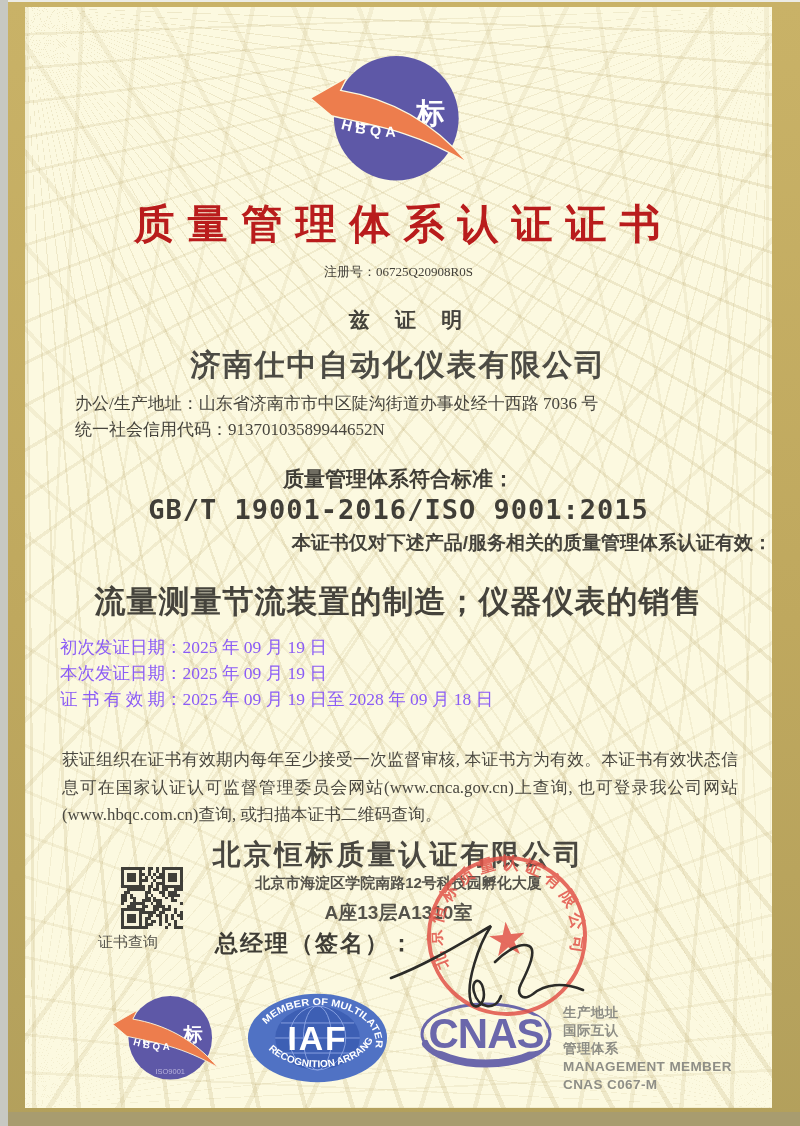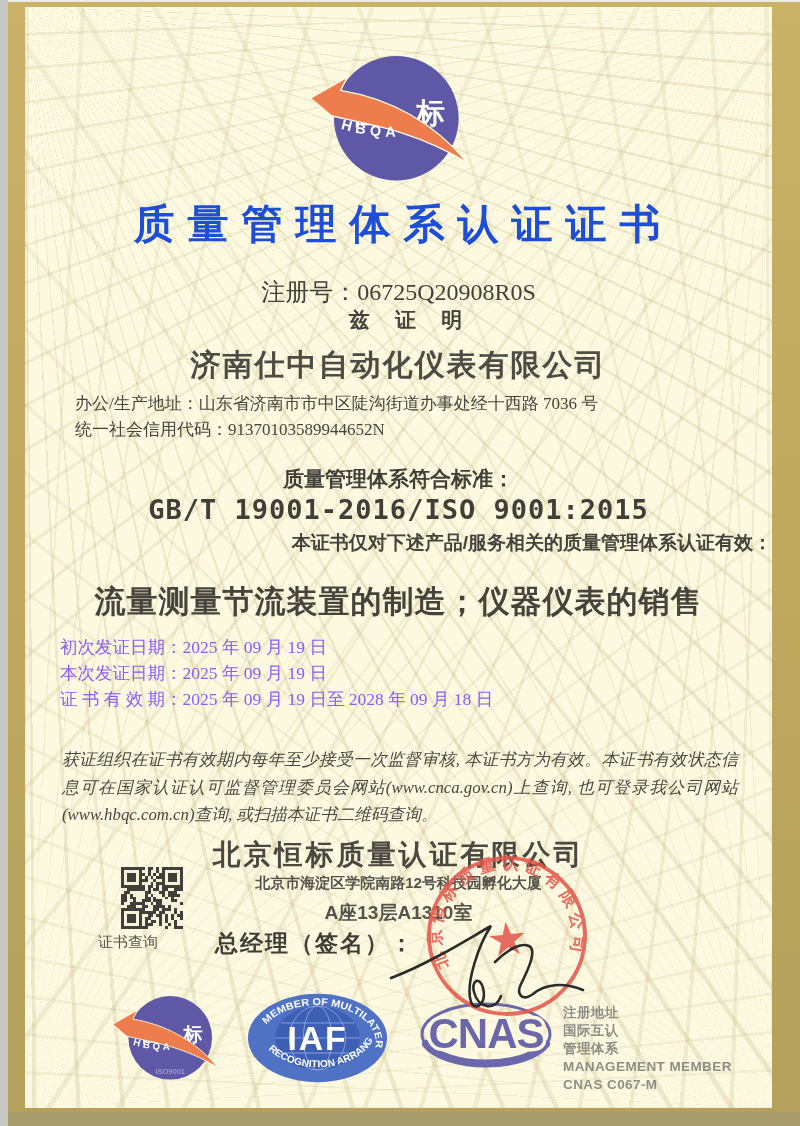--- a/index.html
+++ b/index.html
@@ -14,31 +14,31 @@
   .rays{position:absolute;inset:0;pointer-events:none;
     background:
       repeating-conic-gradient(from 0deg at 0% 0%,rgba(183,164,104,.20) 0deg .22deg,transparent .22deg 2.3deg),
       repeating-conic-gradient(from 0deg at 100% 0%,rgba(183,164,104,.16) 0deg .22deg,transparent .22deg 2.6deg),
       repeating-conic-gradient(from 0deg at 0% 100%,rgba(183,164,104,.13) 0deg .22deg,transparent .22deg 2.9deg),
       repeating-conic-gradient(from 0deg at 100% 100%,rgba(183,164,104,.13) 0deg .22deg,transparent .22deg 2.9deg);}
   .abs{position:absolute;}
   .ctr{left:0;width:747px;text-align:center;}
   .sans{font-family:"Liberation Sans","DejaVu Sans",sans-serif;}
   .mono{font-family:"DejaVu Sans Mono",monospace;}
-  .title{top:190px;font-size:41px;font-weight:bold;letter-spacing:13px;padding-left:10px;box-sizing:border-box;color:#1d4ed8;}
-  .reg-line{top:269px;font-size:24px;color:#434039;}
+  .title{top:190px;font-size:41px;font-weight:bold;letter-spacing:13px;padding-left:10px;box-sizing:border-box;color:#b91c1c;}
+  .reg-line{top:256px;font-size:13px;color:#434039;}
   .certify{top:299px;font-size:21px;font-weight:bold;letter-spacing:10px;padding-left:24px;box-sizing:border-box;color:#45433c;}
   .company{top:338px;font-size:30px;font-weight:bold;letter-spacing:2px;color:#4c4b44;}
   .addr-block{top:384px;left:50px;font-size:17px;line-height:26px;color:#46443d;}
   .std-heading{top:458px;font-size:21px;font-weight:bold;color:#403e37;}
   .gbt{top:487px;font-size:27px;font-weight:bold;letter-spacing:1px;color:#403e37;}
   .validity-note{top:523px;font-size:19px;font-weight:bold;color:#44423b;text-align:right;}
   .scope{top:574px;font-size:31px;font-weight:bold;letter-spacing:1px;color:#45433c;}
   .dates{top:627px;left:35px;font-size:17.5px;line-height:26px;color:#8b5cf6;}
-  .para{top:739px;left:37px;width:676px;font-size:16.8px;line-height:27.5px;text-align:justify;color:#4a4840;font-style:italic;}
+  .para{top:739px;left:37px;width:676px;font-size:16.8px;line-height:27.5px;text-align:justify;color:#4a4840;}
   .issuer{top:829px;font-size:28px;font-weight:bold;letter-spacing:3px;color:#4a4841;}
   .issuer-addr1{top:867px;font-size:15px;font-weight:bold;color:#55534b;}
   .issuer-addr2{top:893px;font-size:19px;font-weight:bold;color:#55534b;}
   .sign-row{top:921px;left:190px;font-size:23px;font-weight:bold;letter-spacing:2px;color:#3f3d36;z-index:0;}
   .qr{left:96px;top:860px;width:62px;height:62px;display:grid;grid-template-columns:repeat(21,1fr);grid-template-rows:repeat(21,1fr);background:#f7f3db;}
   .qr i{display:block;}
   .qr i.on{background:#403f39;}
   .qr-caption{left:73px;top:926px;width:108px;text-align:left;font-size:15px;color:#56544c;}
   .seal{left:398px;top:845px;width:168px;height:168px;opacity:.85;z-index:1;transform:rotate(-6deg);}
   .sig{left:358px;top:893px;width:215px;height:118px;z-index:2;}
@@ -593,20 +593,20 @@
       <text x="75" y="61" text-anchor="middle" font-size="36" font-weight="bold" fill="#ffffff" letter-spacing="2">IAF</text>
     </svg>
 
     <svg class="abs cnas-logo" viewBox="0 0 138 80">
       <ellipse cx="69" cy="34" rx="64" ry="30" fill="none" stroke="#6b67ab" stroke-width="3"></ellipse>
       <path d="M 9,44 A 64,30 0 0 0 129,44" fill="none" stroke="#6b67ab" stroke-width="8" stroke-linecap="round"></path>
       <text x="69" y="48" text-anchor="middle" font-size="42" font-weight="bold" fill="#6b67ab" stroke="#fcf9e0" stroke-width="7" paint-order="stroke" letter-spacing="-1">CNAS</text>
     </svg>
 
     <div class="abs cnas-text sans">
-      <div>注册地址</div>
+      <div>生产地址</div>
       <div>国际互认</div>
       <div>管理体系</div>
       <div>MANAGEMENT MEMBER</div>
       <div>CNAS C067-M</div>
     </div>
   </div>
 </div>
 
 </body></html>

